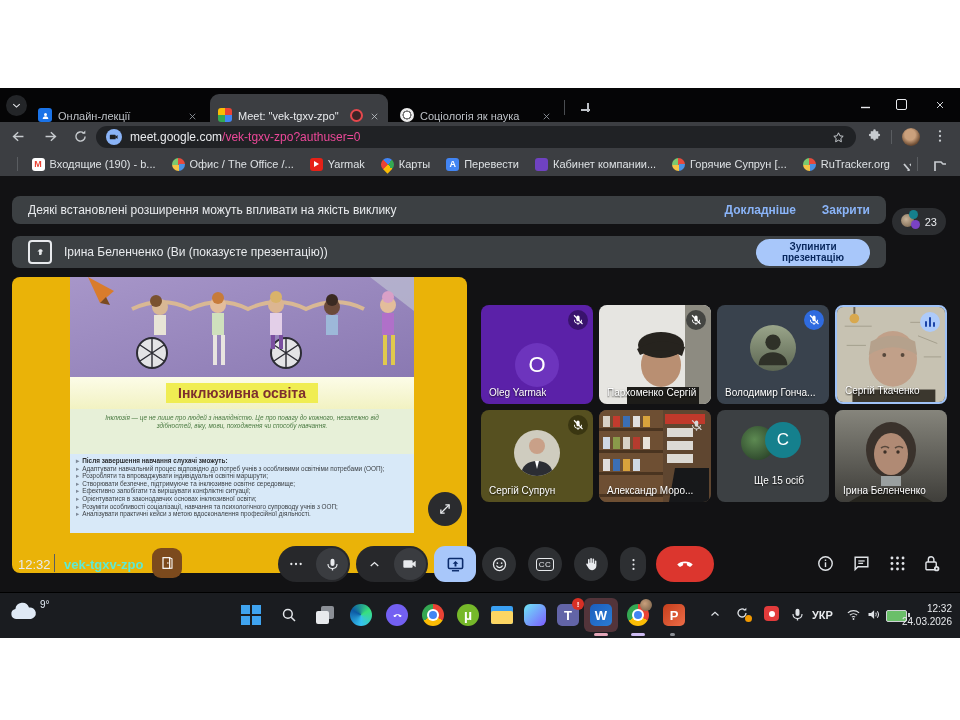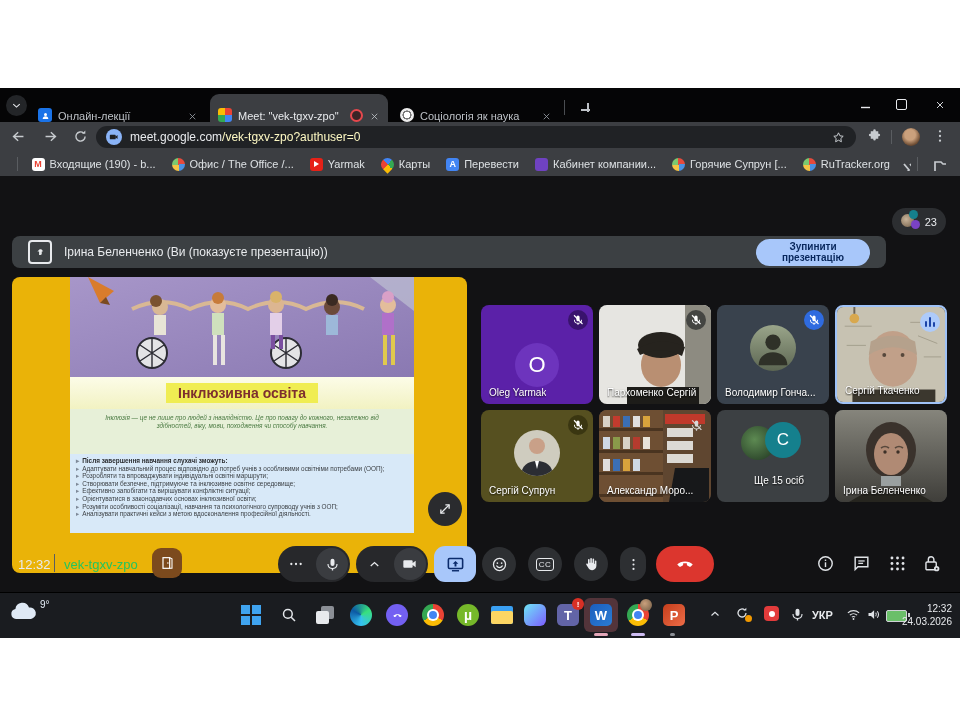--- a/index.html
+++ b/index.html
@@ -17,21 +17,21 @@
   .favsq{width:14px;height:14px;border-radius:3px;flex:none;display:flex;align-items:center;justify-content:center}
   .recdot{width:9px;height:9px;border-radius:50%;border:2.5px solid #e5484d;background:#3a2426;flex:none}
   .tabsep{position:absolute;top:12px;width:1px;height:15px;background:#4a4d51}
   .winbtn{position:absolute;top:8px;width:17px;height:17px;display:flex;align-items:center;justify-content:center;color:#e8eaed}
   
   .toolbar{position:absolute;left:0;top:34px;width:100%;height:30px;background:#3c3e42}
   .navic{position:absolute;top:6px;color:#c7cbcf}
   .omnibox{position:absolute;left:96px;top:4px;width:760px;height:22px;border-radius:12px;background:#202225;display:flex;align-items:center;padding:0 10px;gap:8px;box-sizing:border-box}
   .cambadge{width:16px;height:16px;border-radius:50%;background:#8ab4f8;display:flex;align-items:center;justify-content:center;flex:none}
   .urltext{font-size:12px;color:#e8eaed;white-space:nowrap;flex:1;overflow:hidden}
-  .urlpath{color:#fef9c3}
+  .urlpath{color:#ec4899}
   .avatar18{width:18px;height:18px;border-radius:50%;background:radial-gradient(circle at 45% 38%,#caa07c 0 35%,#6d4c33 70%,#3c2b1d)}
   
   .bookbar{position:absolute;left:0;top:64px;width:100%;height:24px;background:#3c3e42;display:flex;align-items:center;font-size:11px;color:#dde1e4}
   .bm{display:flex;align-items:center;gap:5px;margin:0 8px;white-space:nowrap}
   .bmic{width:13px;height:13px;border-radius:3px;flex:none;display:flex;align-items:center;justify-content:center;font-size:9px;font-weight:bold;color:#fff}
   .flower{border-radius:50%;background:conic-gradient(#e64a3c 0 25%,#4a90e2 25% 50%,#f5c344 50% 75%,#7bc96f 75%)}
   .vsep{width:1px;height:14px;background:#5a5d61;margin:0 6px}
   
   .page{position:absolute;left:0;top:88px;width:100%;height:416px;background:#121214}
   .notice{position:absolute;left:12px;width:874px;background:#3c4043;border-radius:8px;color:#e8eaed;font-size:12px;display:flex;align-items:center;padding:0 16px;box-sizing:border-box}
@@ -343,20 +343,26 @@
       <span class="bm" style="margin-right:14px">
             <svg class="ic" width="14" height="14" color="#c7cbcf">
               <path d="M3 5h6l2 2h10v12H3z" fill="none" stroke="currentColor" stroke-width="1.7"></path>
             </svg>
           </span>
     </span>
   </div>
 
   <div class="page">
 
+    <div class="notice" id="n1" style="top:20px;height:28px">
+      <span>Деякі встановлені розширення можуть впливати на якість виклику</span>
+      <span style="margin-left:auto"></span>
+      <a class="lnk">Докладніше</a>
+      <a class="lnk">Закрити</a>
+    </div>
 
     <div class="pill23">
       <span style="display:flex">
         <span class="mini-av" style="background:radial-gradient(circle at 40% 40%,#c9b49a,#6e5a44)"></span>
         <span class="mini-av" style="background:#15808d;margin-left:-5px;margin-top:-4px;width:9px;height:9px"></span>
         <span class="mini-av" style="background:#7a42c4;margin-left:-7px;margin-top:6px;width:9px;height:9px"></span>
       </span>
       <span>23</span>
     </div>
 
@@ -607,21 +613,21 @@
         <circle cx="50" cy="42" r="1.7" fill="#3c3028"></circle>
             <circle cx="63" cy="42" r="1.7" fill="#3c3028"></circle>
         <path d="M14 92q42 -28 84 0z" fill="#26251f"></path>
             <rect x="46" y="66" width="20" height="10" fill="#9aa0a0"></rect>
       </svg>
       <span class="pname">Ірина Беленченко</span>
     </div>
 
     <span class="abs" style="left:18px;top:381px;font-size:13px;color:#e8eaed">12:32</span>
     <span class="abs" style="left:54px;top:378px;width:1px;height:18px;background:#5a5d61"></span>
-    <span class="abs" style="left:64px;top:381px;font-size:13px;font-weight:normal;color:#22c55e">vek-tgxv-zpo</span>
+    <span class="abs" style="left:64px;top:381px;font-size:13px;font-weight:bold;color:#5eead4">vek-tgxv-zpo</span>
     <span class="abs" style="left:152px;top:372px;width:30px;height:30px;border-radius:9px;background:#7c4a1d;display:flex;align-items:center;justify-content:center;color:#fff">
           <svg class="ic" width="16" height="16">
             <use href="#i-door"></use>
           </svg>
         </span>
 
     <div class="cpill" style="left:278px;width:72px">
       <span class="seg">
             <svg class="ic" width="16" height="16">
               <use href="#i-dotsh"></use>

